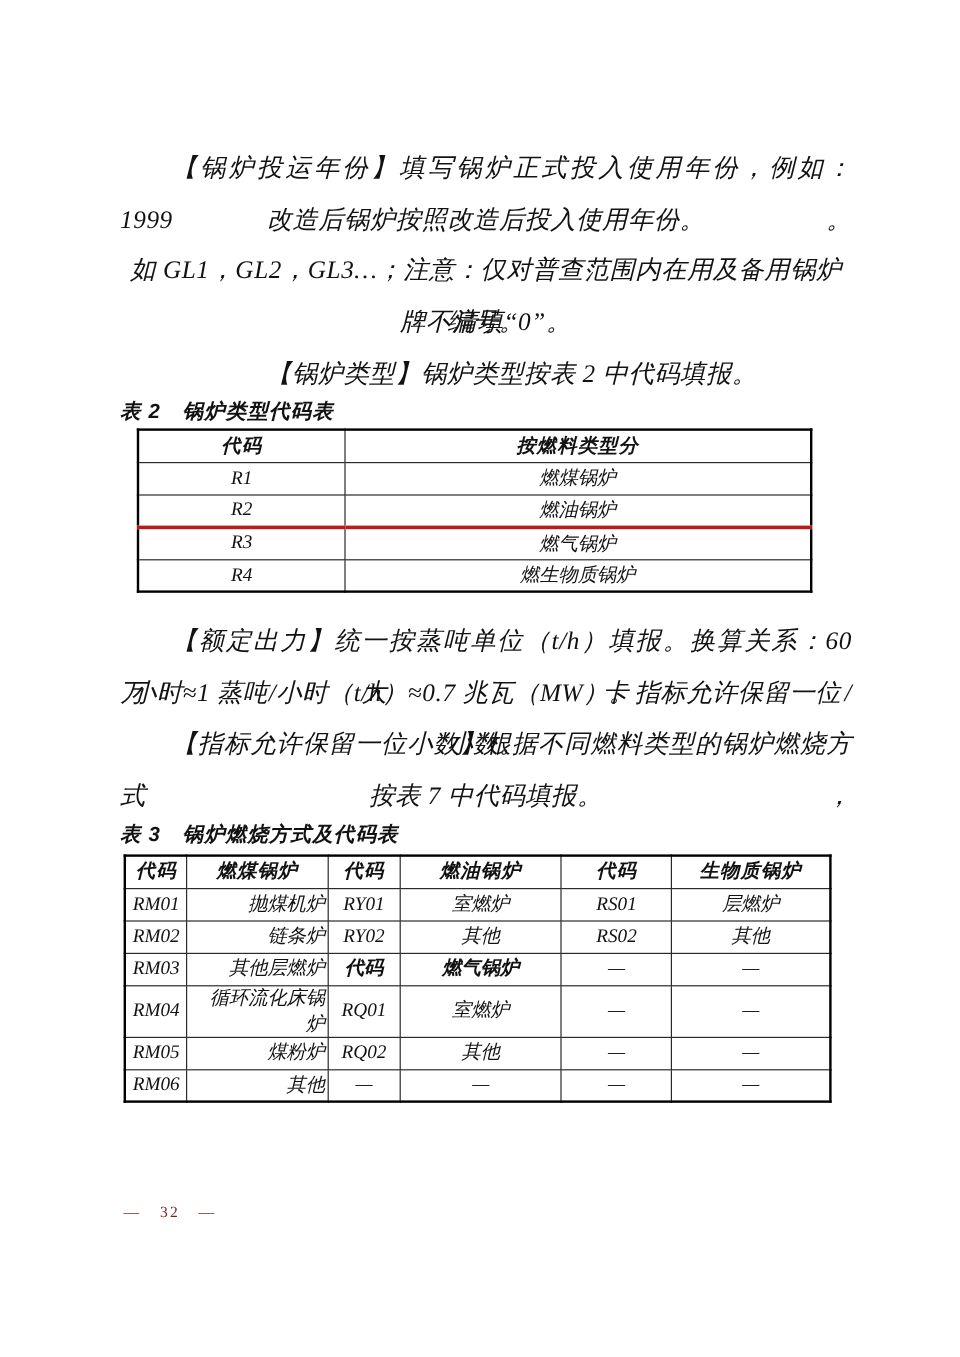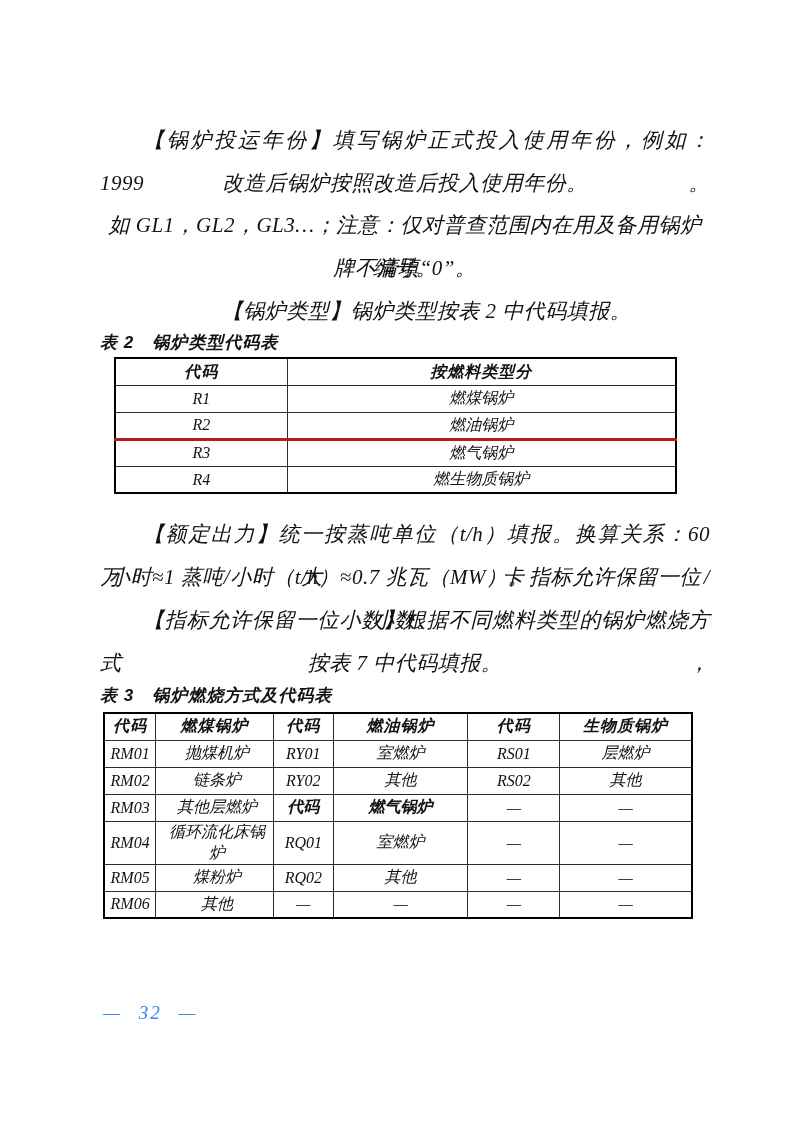--- a/index.html
+++ b/index.html
@@ -62,35 +62,34 @@
     width: 563px;
     margin-left: 14px;
     border: 2px solid #000;
   }
   table.t2 tr.artifact td { border-top: 3px solid #b91c1c; }
   table.t3 {
     width: 590px;
     margin-left: 3px;
     border: 2px solid #000;
   }
-  td.lft { text-align: center; padding-left: 7px; }
+  td.lft { text-align: right; padding-left: 7px; }
   td.b {
     font-weight: bold;
     font-family: "Liberation Sans", "DejaVu Sans", sans-serif;
   }
   .gap-after-t2 { height: 19px; }
   .footer {
     position: absolute;
     left: 103px;
     top: 1002px;
-    font-size: 19px;
+    font-size: 13px;
     letter-spacing: 2px;
     word-spacing: 10px;
-    color: #3b82f6;
-    font-style: italic;
+    color: #7f1d1d;
   }
 </style>
 </head>
 <body>
 
 <div class="page">
   <div class="content">
 
     <div class="para">
       <div class="ln indent just">【锅炉投运年份】填写锅炉正式投入使用年份，例如：1999。</div>

